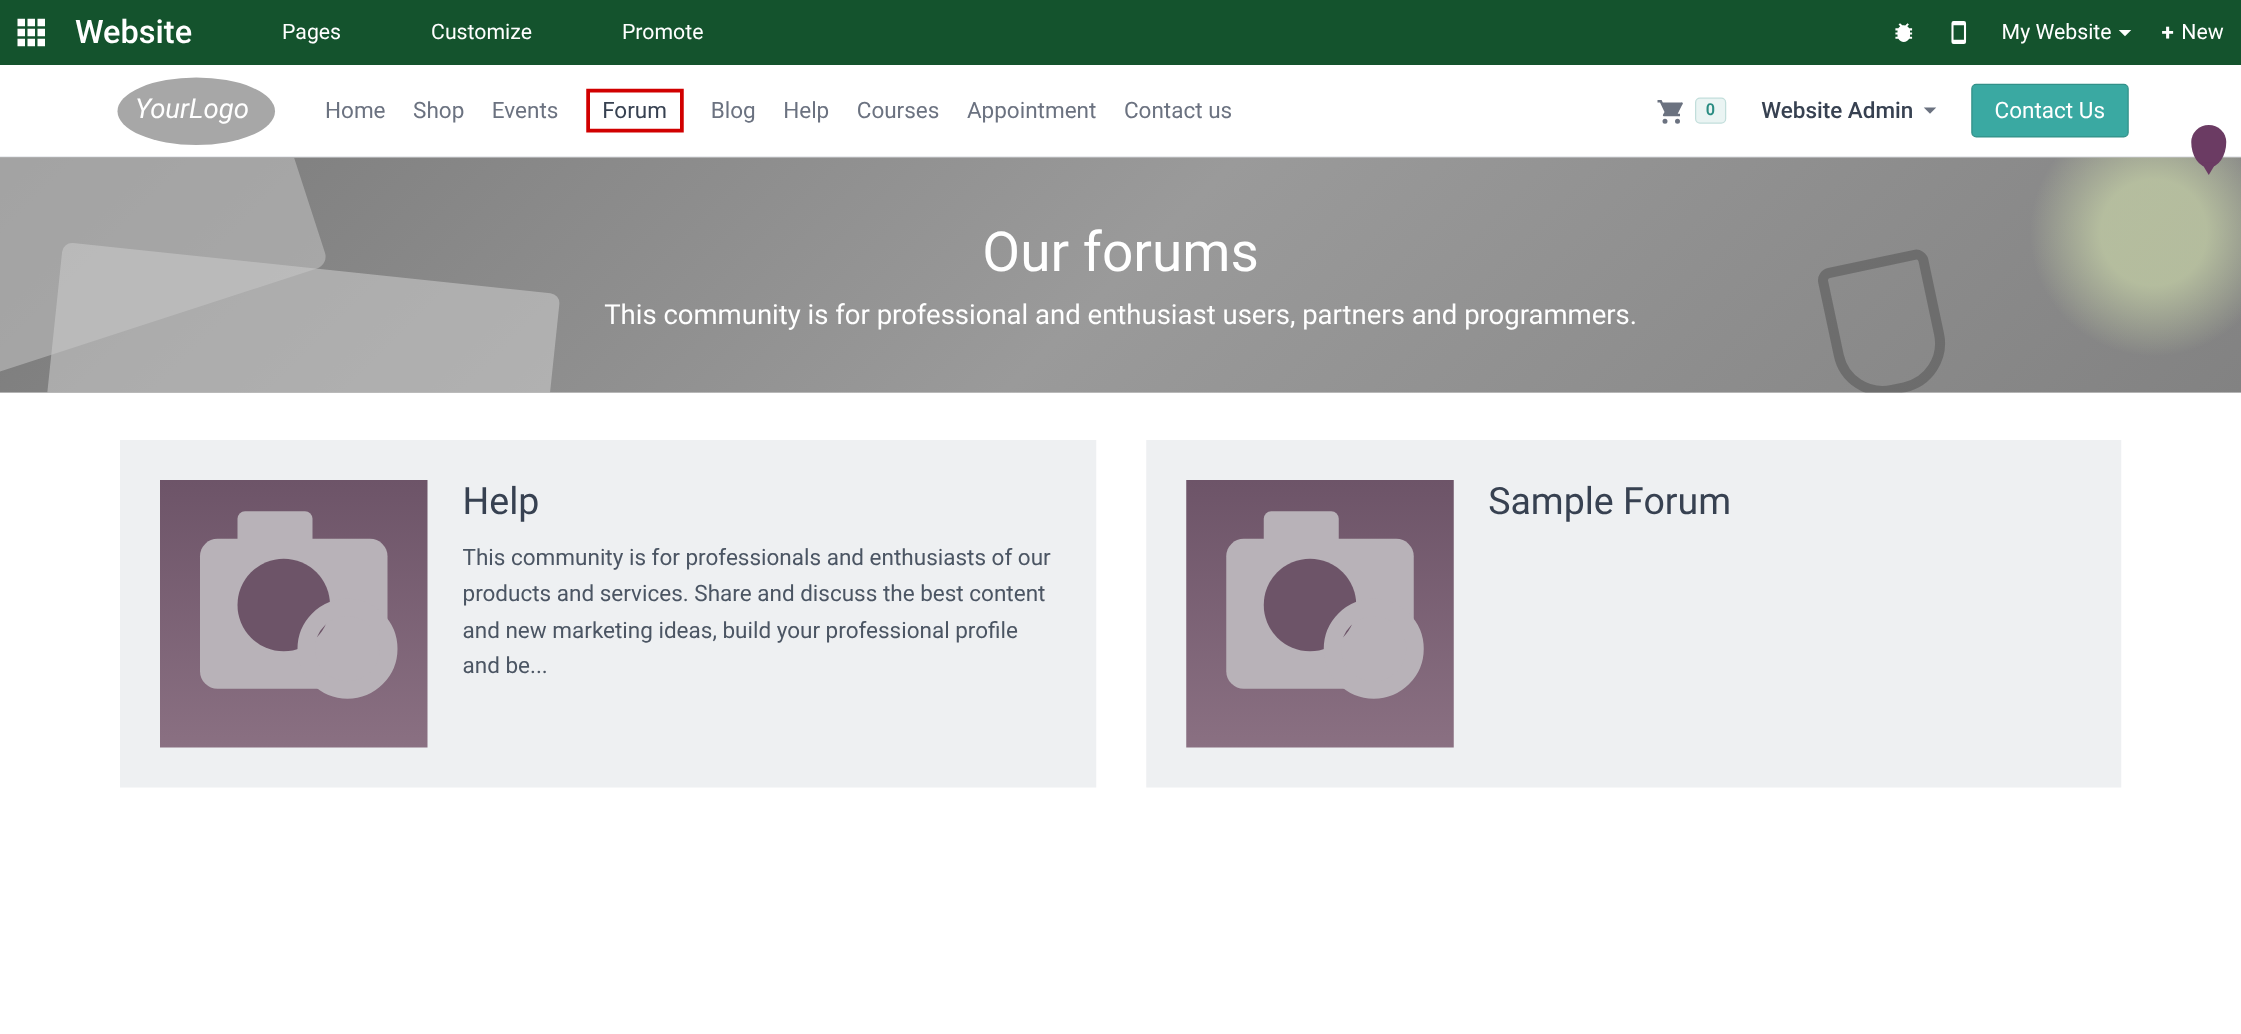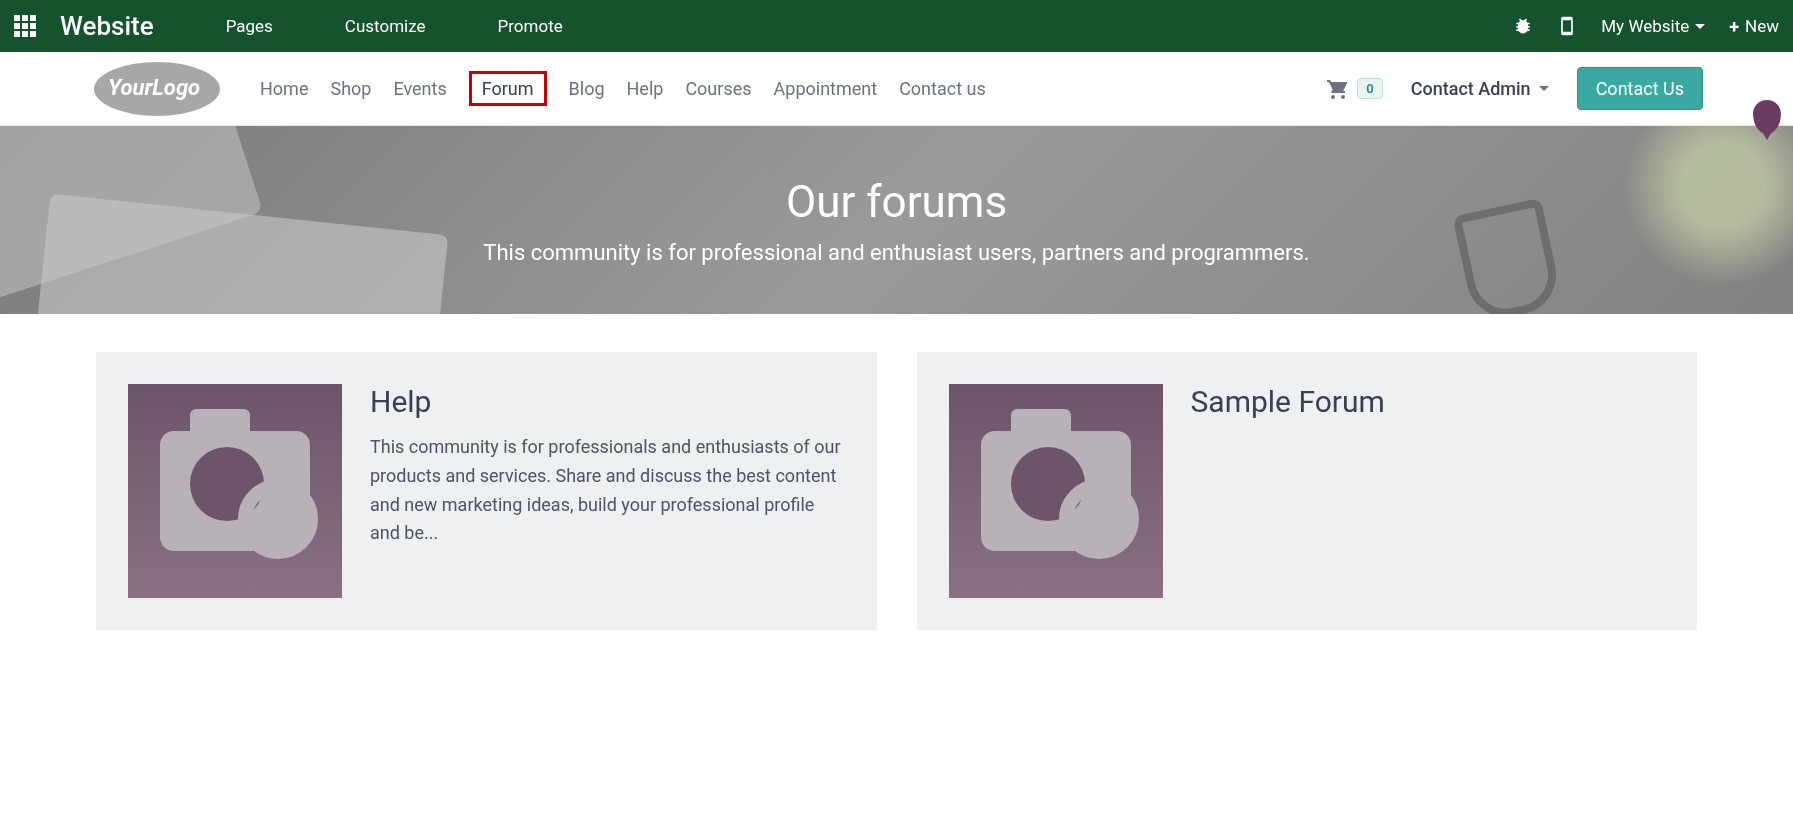--- a/index.html
+++ b/index.html
@@ -14,21 +14,21 @@
 .topbar-right { margin-left: auto; display: flex; align-items: center; gap: 24px; }
 .ico { width: 20px; height: 20px; fill: #fff; cursor: pointer; }
 .my-site { display: flex; align-items: center; gap: 6px; font-size: 17px; cursor: pointer; }
 .caret { width: 0; height: 0; border-left: 5px solid transparent; border-right: 5px solid transparent; border-top: 5px solid #fff; }
 .new-btn { display: flex; align-items: center; gap: 6px; font-size: 17px; cursor: pointer; }
 .plus { font-size: 18px; font-weight: bold; }
 
 .navbar { height: 74px; background: #fff; display: flex; align-items: center; padding: 0 90px 0 94px; border-bottom: 1px solid #e5e7eb; position: relative; }
 .logo { width: 126px; height: 40px; position: relative; margin-right: 40px; }
 .logo .oval { width: 126px; height: 54px; background: #a7a7a7; border-radius: 50%; position: absolute; top: -7px; }
-.logo .text { position: absolute; top: 6px; left: 14px; font-style: italic; font-weight: 700; font-size: 22px; color: #fff; }
+.logo .text { position: absolute; top: 6px; left: 14px; font-style: italic; font-weight: 400; font-size: 22px; color: #fff; }
 .logo .text .y { color: #fff; }
 .nav-items { display: flex; align-items: center; gap: 22px; }
 .nav-item { font-size: 18px; color: #6b7280; cursor: pointer; padding: 4px 0; }
 .nav-item.boxed { border: 3px solid #d10000; padding: 4px 10px; color: #374151; }
 .nav-right { margin-left: auto; display: flex; align-items: center; gap: 28px; }
 .cart { display: flex; align-items: center; gap: 6px; cursor: pointer; }
 .cart-icon { width: 26px; height: 24px; }
 .cart-badge { background: #eaf4f3; border: 1px solid #c2dedb; color: #2a8c82; font-weight: 600; font-size: 13px; padding: 2px 8px; border-radius: 4px; }
 .user-menu { display: flex; align-items: center; gap: 8px; font-size: 18px; font-weight: 500; color: #374151; cursor: pointer; }
 .caret-dark { width: 0; height: 0; border-left: 5px solid transparent; border-right: 5px solid transparent; border-top: 5px solid #6b7280; }
@@ -116,21 +116,21 @@
     <div class="nav-item">Contact us</div>
   </div>
   <div class="nav-right">
     <div class="cart">
       <svg class="cart-icon" viewBox="0 0 24 24" fill="#6b7280">
           <path d="M7 18a2 2 0 100 4 2 2 0 000-4zm10 0a2 2 0 100 4 2 2 0 000-4zM7.17 14h9.98l3.6-7.2A1 1 0 0019.85 5H5.21l-.94-2H1v2h2l3.6 7.59L5.25 15A1 1 0 006.16 16H19v-2H7.17z"></path>
         </svg>
       <span class="cart-badge">0</span>
     </div>
     <div class="user-menu">
-      <span>Contact Admin</span>
+      <span>Website Admin</span>
       <div class="caret-dark"></div>
     </div>
     <div class="contact-btn">Contact Us</div>
   </div>
   <div class="drop"></div>
 </div>
 
 <div class="hero">
   <div class="hero-bg"></div>
   <div class="hero-deco deco-keyboard"></div>

